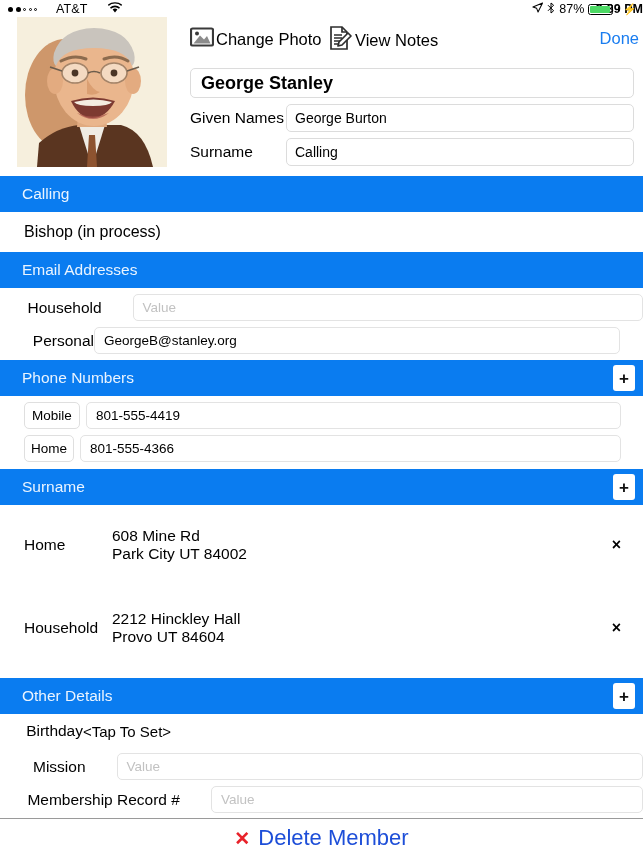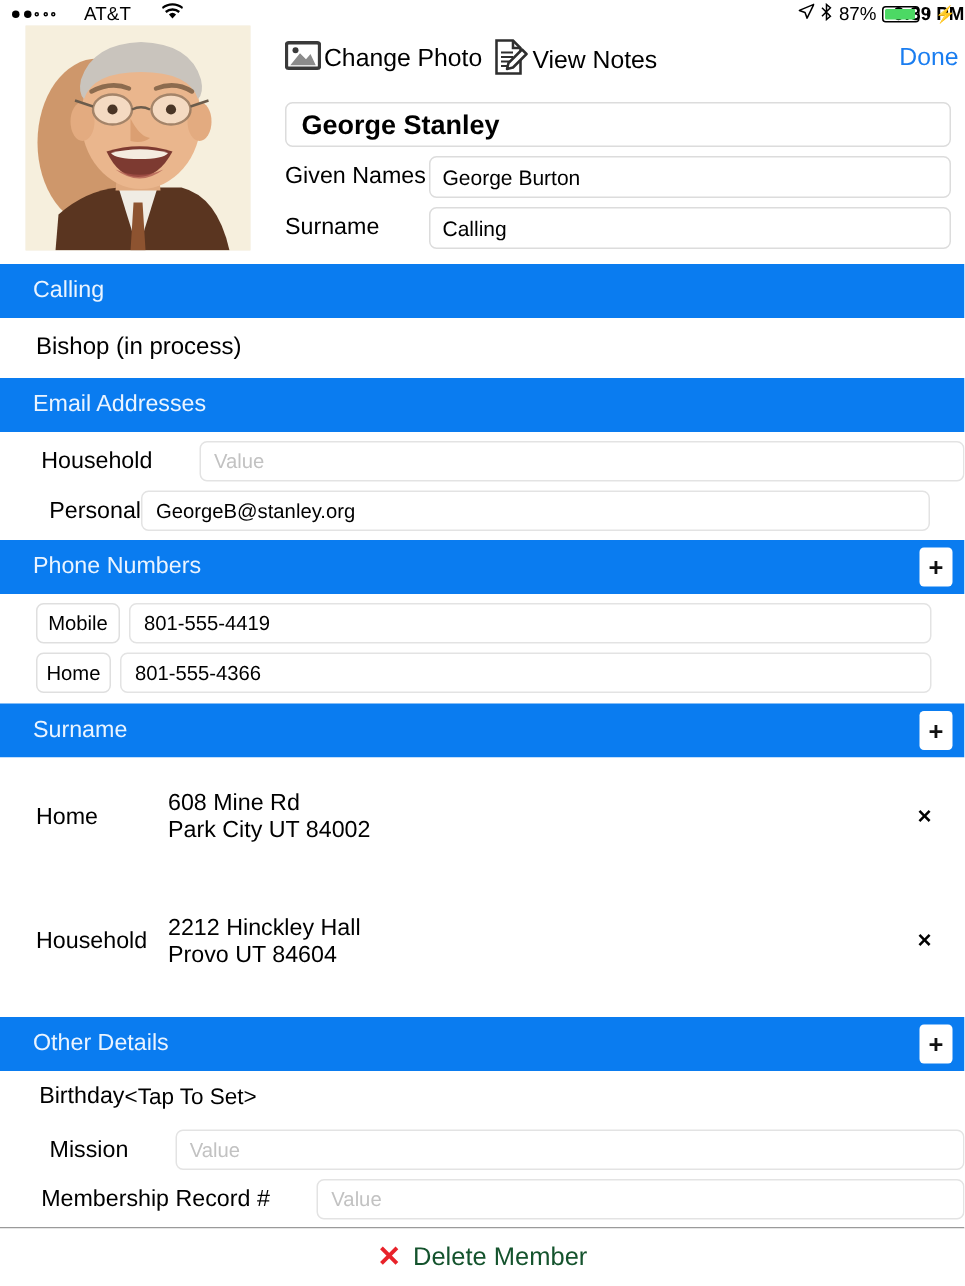--- a/index.html
+++ b/index.html
@@ -115,21 +115,21 @@
   
   .bd-val { font-size: 15px; color: #000; cursor: pointer; }
 
   
   .footsep { position: absolute; left: 0; top: 818px; width: 643px; height: 1px; background: #9a9a9a; }
   .footer {
     position: absolute; left: 0; top: 819px; width: 643px; height: 38px; background: #fff;
     display: flex; align-items: center; justify-content: center; gap: 8px; cursor: pointer;
   }
   .footer .delx { color: #e8222a; font-size: 19px; font-weight: bold; line-height: 1; }
-  .footer .dellbl { color: #14532d; font-size: 17px; }
+  .footer .dellbl { color: #1d4ed8; font-size: 22px; }
 </style>
 </head>
 <body>
 
 <div class="screen">
 
   <div class="statusbar">
     <div class="sb-left">
       <span class="dots">
         <span class="dot"></span>

